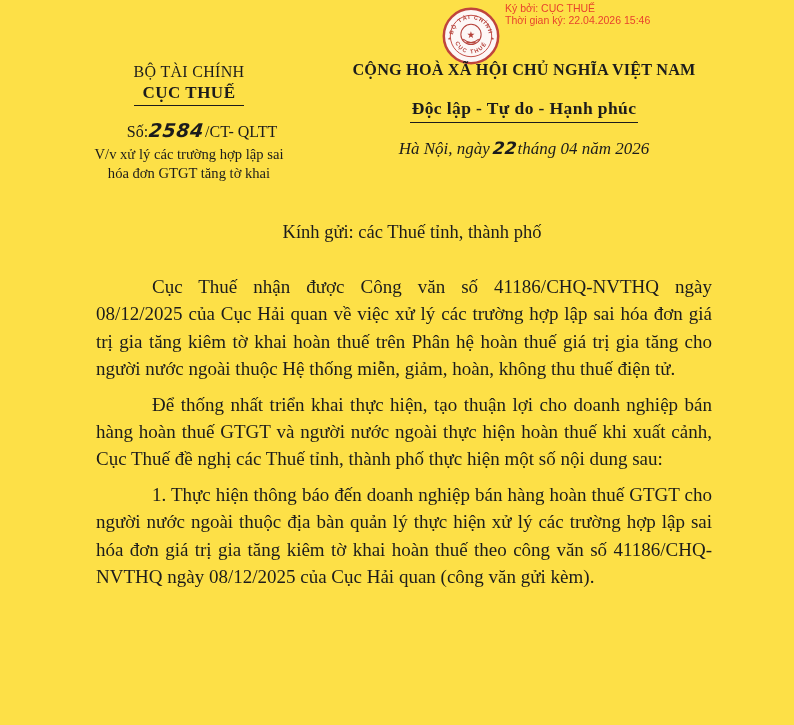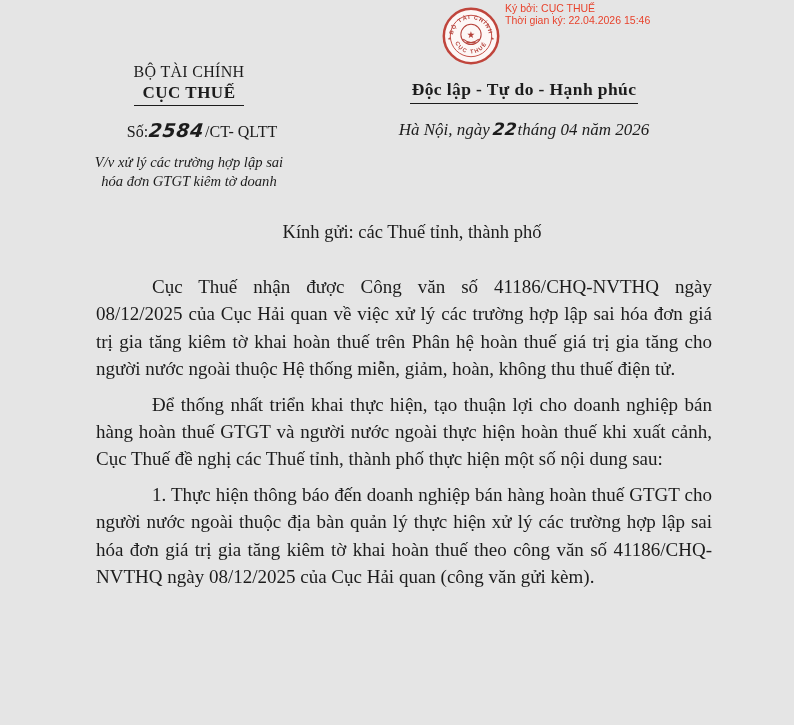--- a/index.html
+++ b/index.html
@@ -1,18 +1,18 @@
 <!DOCTYPE html>
 <html><head>
 <meta charset="utf-8">
 <style>
   * { margin:0; padding:0; box-sizing:border-box; }
   html,body { background:#ffffff; }
   .page {
-    position:relative; width:794px; height:725px; background:#e5e5e5;
+    position:relative; width:794px; height:725px; background:#fde047;
     font-family:"Liberation Serif", serif; color:#1c1c1c; overflow:hidden;
   }
   
   .sig-info {
     position:absolute; left:505px; top:3px;
     font-family:"Liberation Sans", sans-serif;
     font-size:10.5px; line-height:11.5px; color:#e8432d; white-space:nowrap;
   }
   
   .seal { position:absolute; left:441px; top:6px; width:60px; height:60px; }
@@ -23,21 +23,21 @@
     display:inline-block; font-size:17px; font-weight:bold; letter-spacing:0.5px;
     border-bottom:1.8px solid #1c1c1c; padding:0 9px 2px 9px; margin-top:2px;
   }
   .doc-no { margin-top:13px; font-size:16px; padding-left:26px; white-space:nowrap; }
   .hw {
     display:inline-block; font-family:"DejaVu Sans", sans-serif;
     font-weight:700; font-style:italic; transform:skewX(-6deg);
   }
   .hw-no { font-size:19px; letter-spacing:0.5px; margin:0 1px; }
   .hw-day { font-size:17px; margin:0 1px 0 3px; }
-  .subject { margin-top:12px; font-size:14.6px; line-height:18.6px;font-style:italic; }
+  .subject { margin-top:4px; font-size:14.6px; line-height:18.6px; }
   
   .hdr-right { position:absolute; left:328px; top:61px; width:392px; text-align:center; }
   .country { font-size:16.2px; font-weight:bold; letter-spacing:0.2px; white-space:nowrap; }
   .motto {
     display:inline-block; font-size:17.5px; font-weight:bold; letter-spacing:0.4px;
     border-bottom:1.6px solid #1c1c1c; padding:0 2px 3px 2px; margin-top:18px;
   }
   .dateline { margin-top:15px; font-size:17px; font-style:italic; white-space:nowrap; }
   
   .recipient { position:absolute; left:15px; top:222px; width:794px; text-align:center; font-size:18.5px; }
@@ -78,25 +78,26 @@
       <text x="50" y="33" text-anchor="middle" font-size="4" fill="#b5413a">★</text>
     </svg>
   </div>
 
   <div class="hdr-left">
     <div class="ministry">BỘ TÀI CHÍNH</div>
     <div><span class="dept">CỤC THUẾ</span></div>
     <div class="doc-no"><span>Số:</span><span class="hw hw-no">2584</span><span>/CT- QLTT</span></div>
     <div class="subject">
       <div>V/v xử lý các trường hợp lập sai</div>
-      <div>hóa đơn GTGT kiêm tờ doanh</div>
+      <div>hóa đơn GTGT tăng tờ khai</div>
     </div>
   </div>
 
   <div class="hdr-right">
+    <div class="country">CỘNG HOÀ XÃ HỘI CHỦ NGHĨA VIỆT NAM</div>
     <div><span class="motto">Độc lập - Tự do - Hạnh phúc</span></div>
     <div class="dateline"><span>Hà Nội, ngày</span><span class="hw hw-day">22</span><span>tháng 04 năm 2026</span></div>
   </div>
 
   <div class="recipient">Kính gửi: các Thuế tỉnh, thành phố</div>
 
   <div class="body">
     <p><span>Cục Thuế nhận được Công văn số 41186/CHQ-NVTHQ ngày 08/12/2025 của Cục Hải quan về việc xử lý các trường hợp lập sai hóa đơn giá trị gia tăng kiêm tờ khai hoàn thuế trên Phân hệ hoàn thuế giá trị gia tăng cho người nước ngoài thuộc Hệ thống miễn, giảm, hoàn, không thu thuế điện tử.</span></p>
     <p><span>Để thống nhất triển khai thực hiện, tạo thuận lợi cho doanh nghiệp bán hàng hoàn thuế GTGT và người nước ngoài thực hiện hoàn thuế khi xuất cảnh, Cục Thuế đề nghị các Thuế tỉnh, thành phố thực hiện một số nội dung sau:</span></p>
     <p><span>1. Thực hiện thông báo đến doanh nghiệp bán hàng hoàn thuế GTGT cho người nước ngoài thuộc địa bàn quản lý thực hiện xử lý các trường hợp lập sai hóa đơn giá trị gia tăng kiêm tờ khai hoàn thuế theo công văn số 41186/CHQ-NVTHQ ngày 08/12/2025 của Cục Hải quan (công văn gửi kèm).</span></p>

